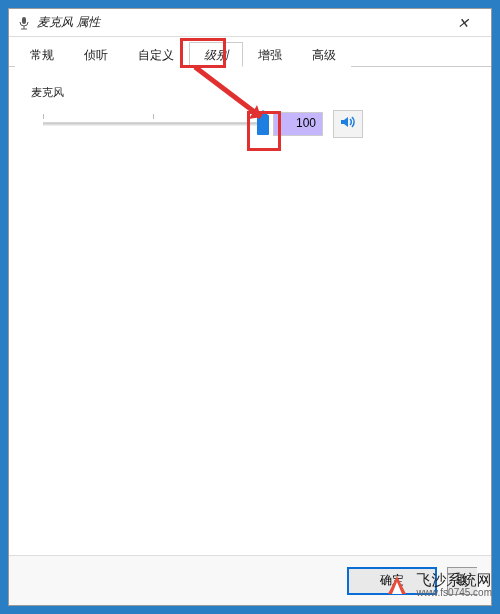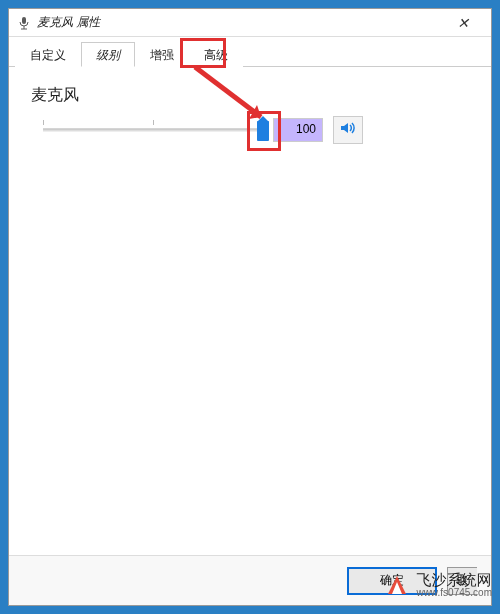--- a/index.html
+++ b/index.html
@@ -6,21 +6,21 @@
 body { width: 500px; height: 614px; background: #2a7fc4; position: relative; overflow: hidden; }
 .window { position: absolute; left: 8px; top: 8px; width: 484px; height: 598px; background: #fff; border: 1px solid #999; }
 .titlebar { height: 28px; display: flex; align-items: center; padding: 0 8px; border-bottom: 1px solid #ddd; font-style: italic; }
 .titlebar .icon { width: 14px; height: 14px; margin-right: 6px; display: flex; align-items: center; justify-content: center; }
 .titlebar .title { font-size: 12px; color: #222; flex: 1; }
 .titlebar .close { width: 40px; height: 26px; display: flex; align-items: center; justify-content: center; font-size: 14px; color: #333; cursor: pointer; }
 .tabs { display: flex; padding: 4px 6px 0 6px; border-bottom: 1px solid #ccc; height: 30px; }
 .tab { padding: 4px 14px; font-size: 12px; color: #222; border: 1px solid transparent; border-bottom: none; cursor: pointer; position: relative; top: 1px; background: #fff; }
 .tab.active { border: 1px solid #ccc; border-bottom: 1px solid #fff; background: #fff; font-style: italic; }
 .content { padding: 18px 18px; position: relative; height: calc(100% - 28px - 30px - 50px); }
-.group-label { font-size: 16px; color: #222; margin-bottom: 10px; margin-left: 4px; }
+.group-label { font-size: 11px; color: #222; margin-bottom: 10px; margin-left: 4px; }
 .slider-row { display: flex; align-items: center; gap: 10px; padding-left: 16px; }
 .slider-track { position: relative; width: 220px; height: 24px; }
 .slider-line { position: absolute; left: 0; right: 0; top: 50%; height: 3px; background: #ddd; border-top: 1px solid #bbb; transform: translateY(-50%); }
 .slider-tick { position: absolute; top: 2px; width: 1px; height: 5px; background: #bbb; }
 .slider-thumb { position: absolute; top: 3px; width: 12px; height: 20px; background: #1e7fe0; border-radius: 1px; transform: translateX(-50%); }
 .slider-thumb::before { content: ""; position: absolute; left: 0; right: 0; top: -5px; border-left: 6px solid transparent; border-right: 6px solid transparent; border-bottom: 6px solid #1e7fe0; }
 .value-box { width: 50px; height: 24px; border: 1px solid #ccc; font-size: 12px; text-align: right; padding: 3px 6px; background: #c4b5fd; }
 .speaker-btn { width: 30px; height: 28px; border: 1px solid #ccc; background: #f3f3f3; display: flex; align-items: center; justify-content: center; cursor: pointer; }
 .buttons-bar { position: absolute; bottom: 0; left: 0; right: 0; height: 50px; border-top: 1px solid #ddd; background: #f8f8f8; display: flex; align-items: center; justify-content: flex-end; padding: 0 14px; gap: 10px; }
 .btn { min-width: 90px; height: 28px; border: 1px solid #999; background: #e9e9e9; font-size: 12px; cursor: pointer; display: flex; align-items: center; justify-content: center; }
@@ -50,20 +50,22 @@
           <line x1="3" y1="13" x2="9" y2="13" stroke="#5a5a5a" stroke-width="1"></line>
         </svg>
     </span>
     <span class="title">麦克风 属性</span>
     <div class="close">
         <span>✕</span>
       </div>
   </div>
 
   <div class="tabs">
+    <div class="tab"><span>常规</span></div>
+    <div class="tab"><span>侦听</span></div>
     <div class="tab"><span>自定义</span></div>
     <div class="tab active"><span>级别</span></div>
     <div class="tab"><span>增强</span></div>
     <div class="tab"><span>高级</span></div>
   </div>
 
   <div class="content">
     <div class="group-label">麦克风</div>
     <div class="slider-row">
       <div class="slider-track">

